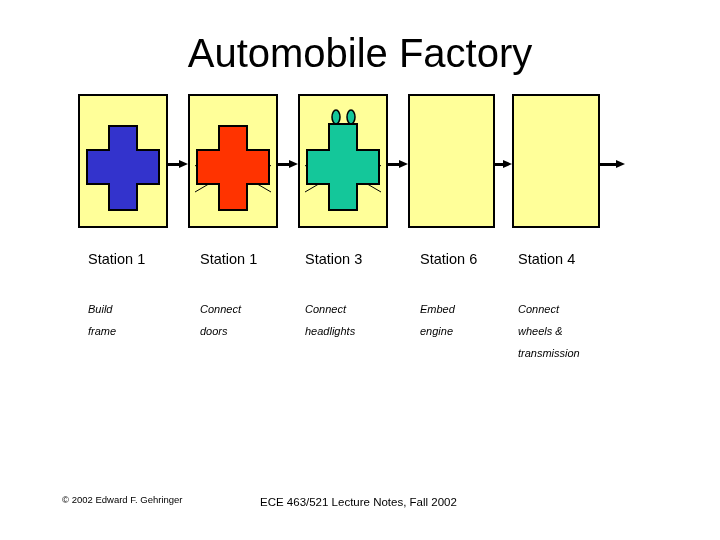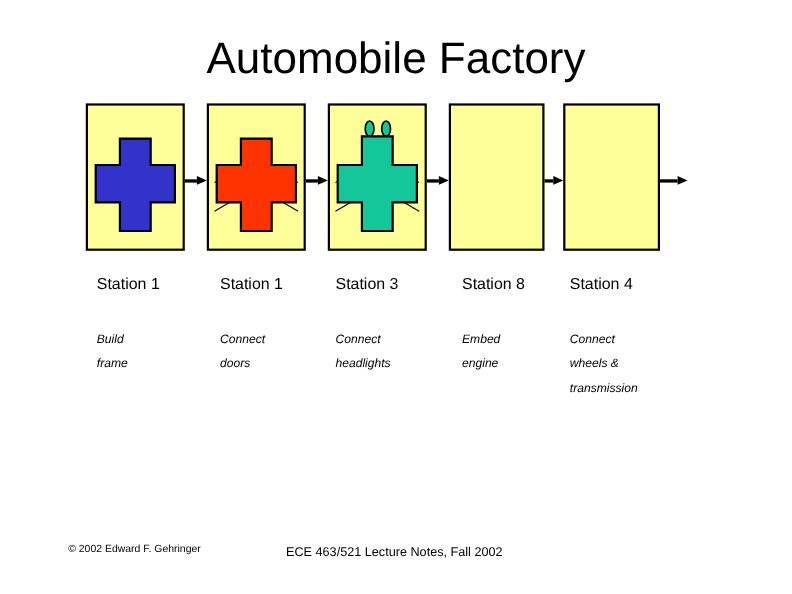--- a/index.html
+++ b/index.html
@@ -195,21 +195,21 @@
         <span>Connect</span>
         <span>headlights</span>
       </div>
     </div>
     <div class="station-box" style="left: 408px; width: 87px;"></div>
     <div class="flow-arrow" style="left: 495px; width: 17px;">
       <div class="shaft" style="width: 8px;"></div>
       <div class="head" style="left: 8px;"></div>
     </div>
     <div class="caption-col" style="left: 420px;">
-      <div class="station-name">Station 8</div>
+      <div class="station-name">Station 6</div>
       <div class="station-desc">
         <span>Embed</span>
         <span>engine</span>
       </div>
     </div>
     <div class="station-box" style="left: 512px; width: 88px;"></div>
     <div class="flow-arrow" style="left: 600px; width: 25px;">
       <div class="shaft" style="width: 16px;"></div>
       <div class="head" style="left: 16px;"></div>
     </div>

